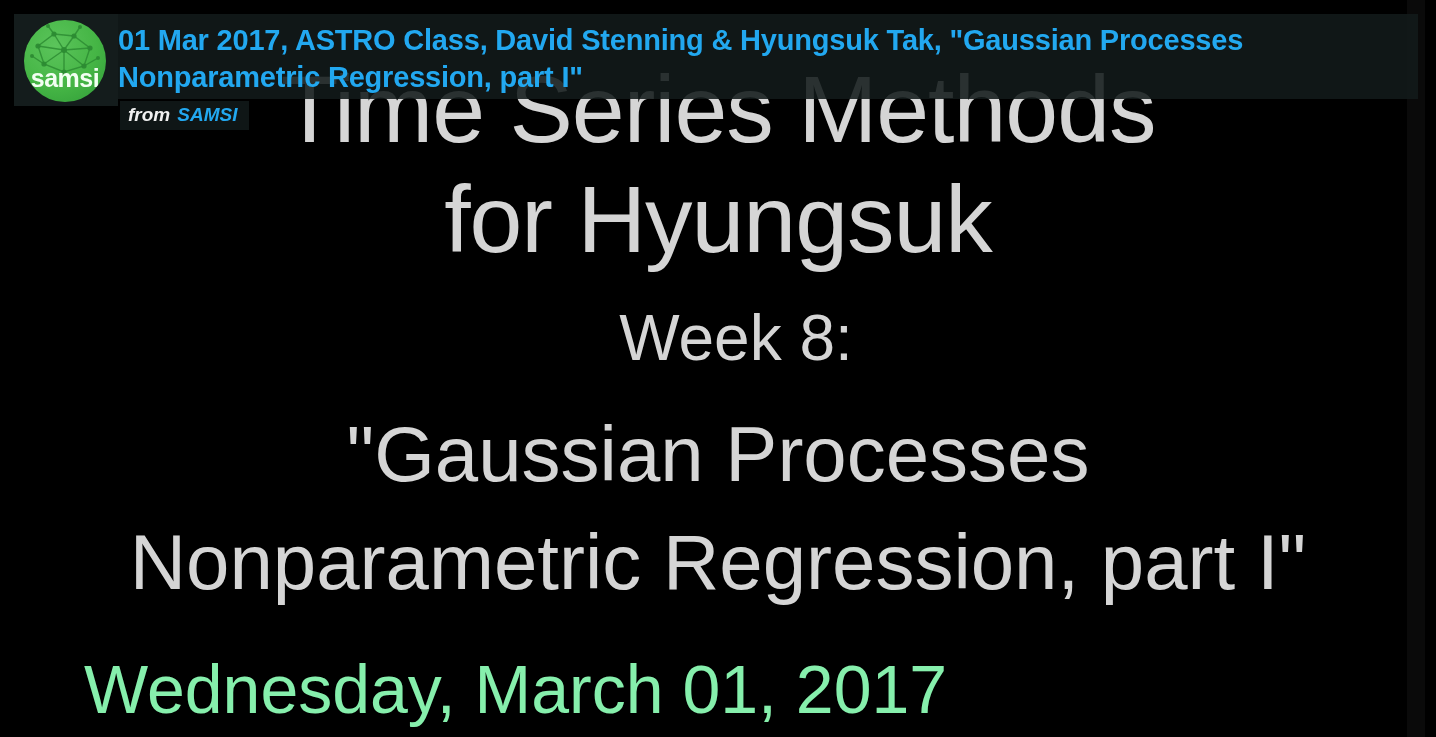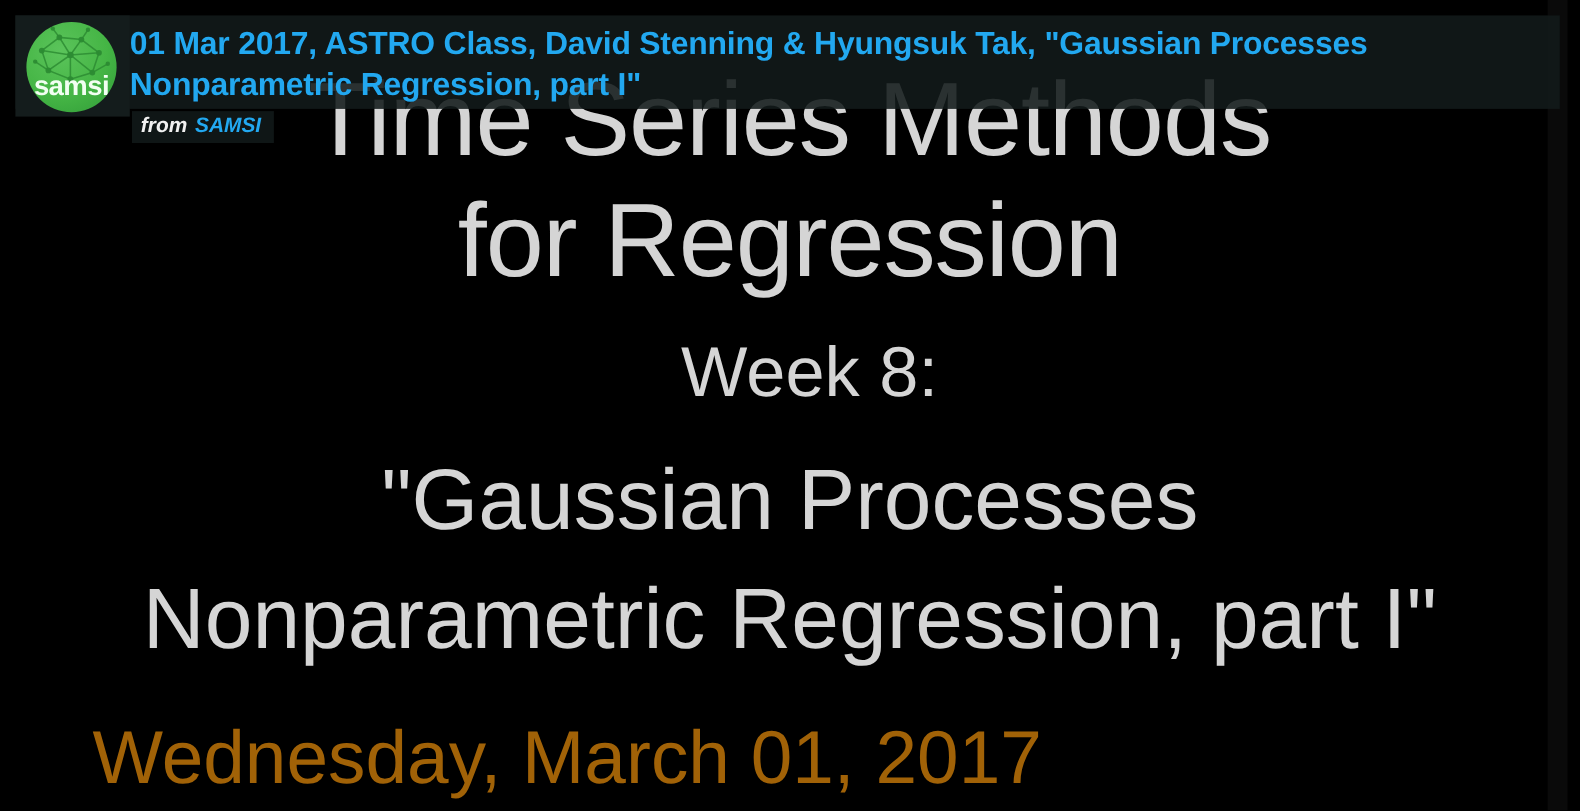--- a/index.html
+++ b/index.html
@@ -69,21 +69,21 @@
     font-size: 78px;
     letter-spacing: 0px;
   }
   #date-line {
     top: 655px;
     font-size: 68px;
     text-align: left;
     padding-left: 84px;
     width: auto;
     letter-spacing: 0px;
-    color: #a16207;
+    color: #86efac;
   }
 
   
   #overlay {
     position: absolute;
     left: 14px;
     top: 14px;
     width: 1404px;
     height: 85px;
     background: rgba(18, 26, 26, 0.88);
@@ -155,21 +155,21 @@
 <body>
 
 <div id="screen">
 
   <div id="slide">
 
     <div class="frame-edge-right"></div>
 
     <div class="slide-title" id="title-line1">Time Series Methods</div>
 
-    <div class="slide-title" id="title-line2">for Regression</div>
+    <div class="slide-title" id="title-line2">for Hyungsuk</div>
 
     <div class="slide-title" id="week-line">Week 8:</div>
 
     <div class="slide-title" id="quote-line1">"Gaussian Processes</div>
 
     <div class="slide-title" id="quote-line2">Nonparametric Regression, part I"</div>
 
     <div class="slide-title" id="date-line">Wednesday, March 01, 2017</div>
   </div>
 

